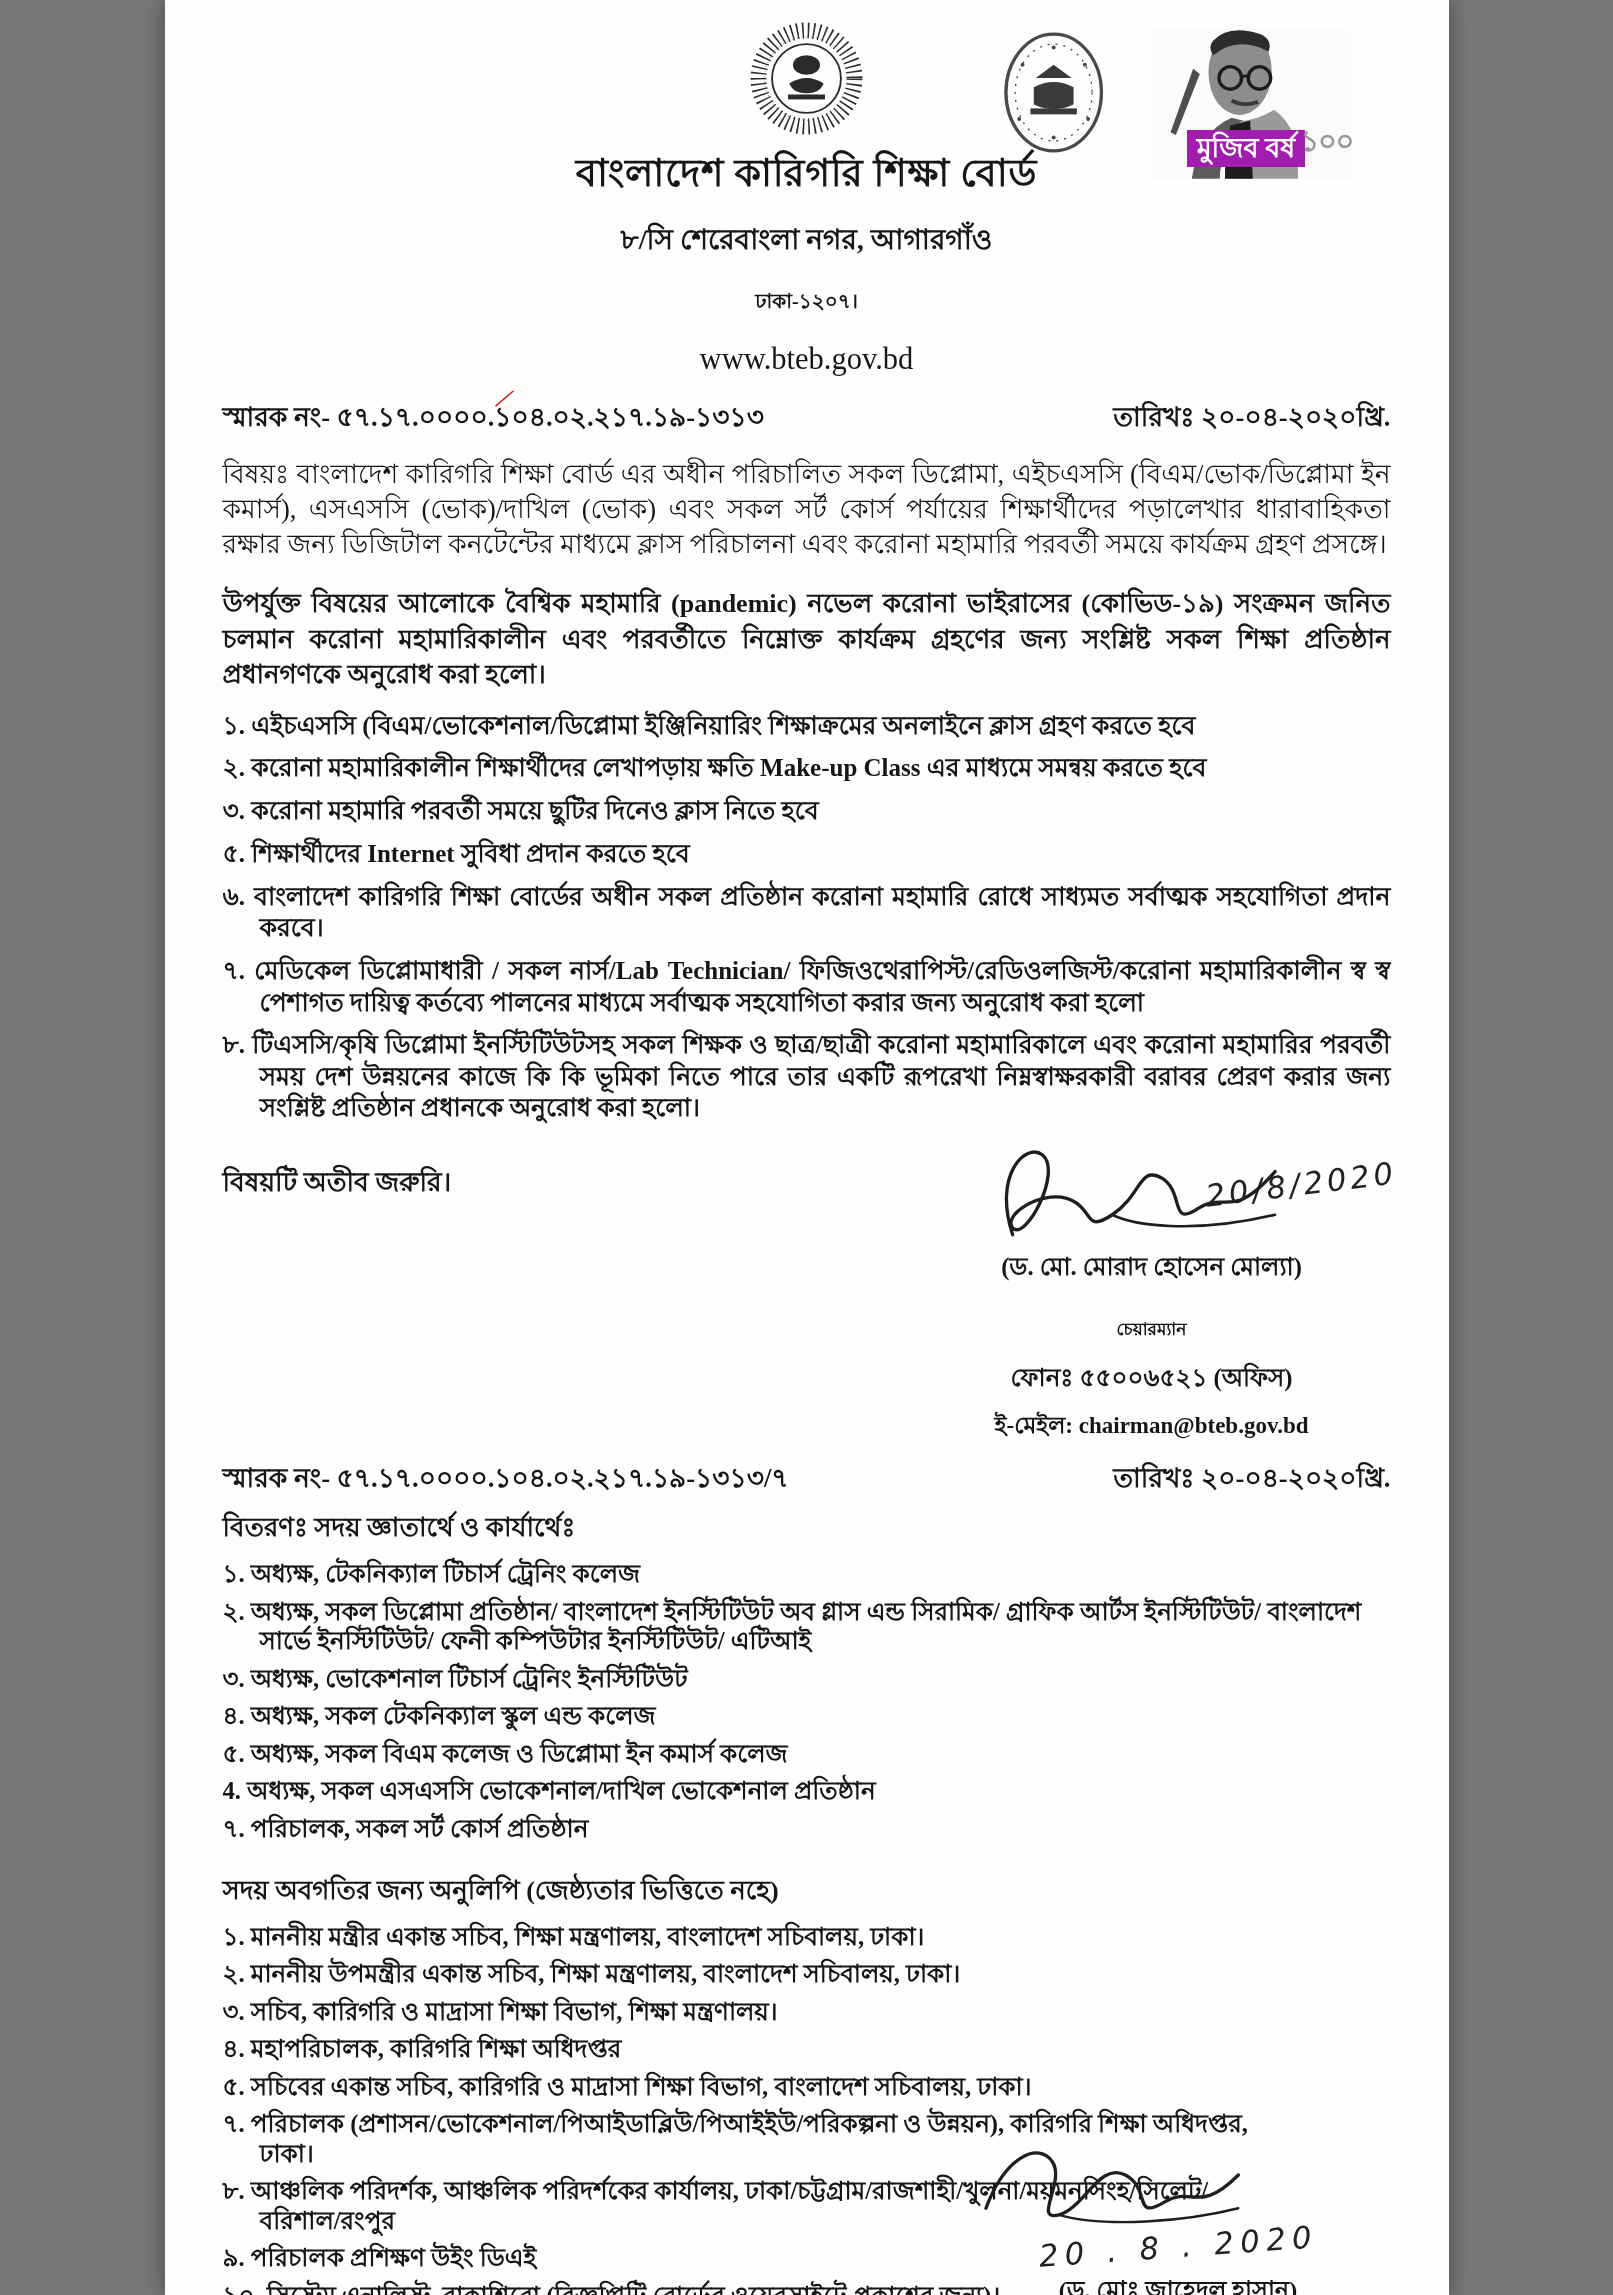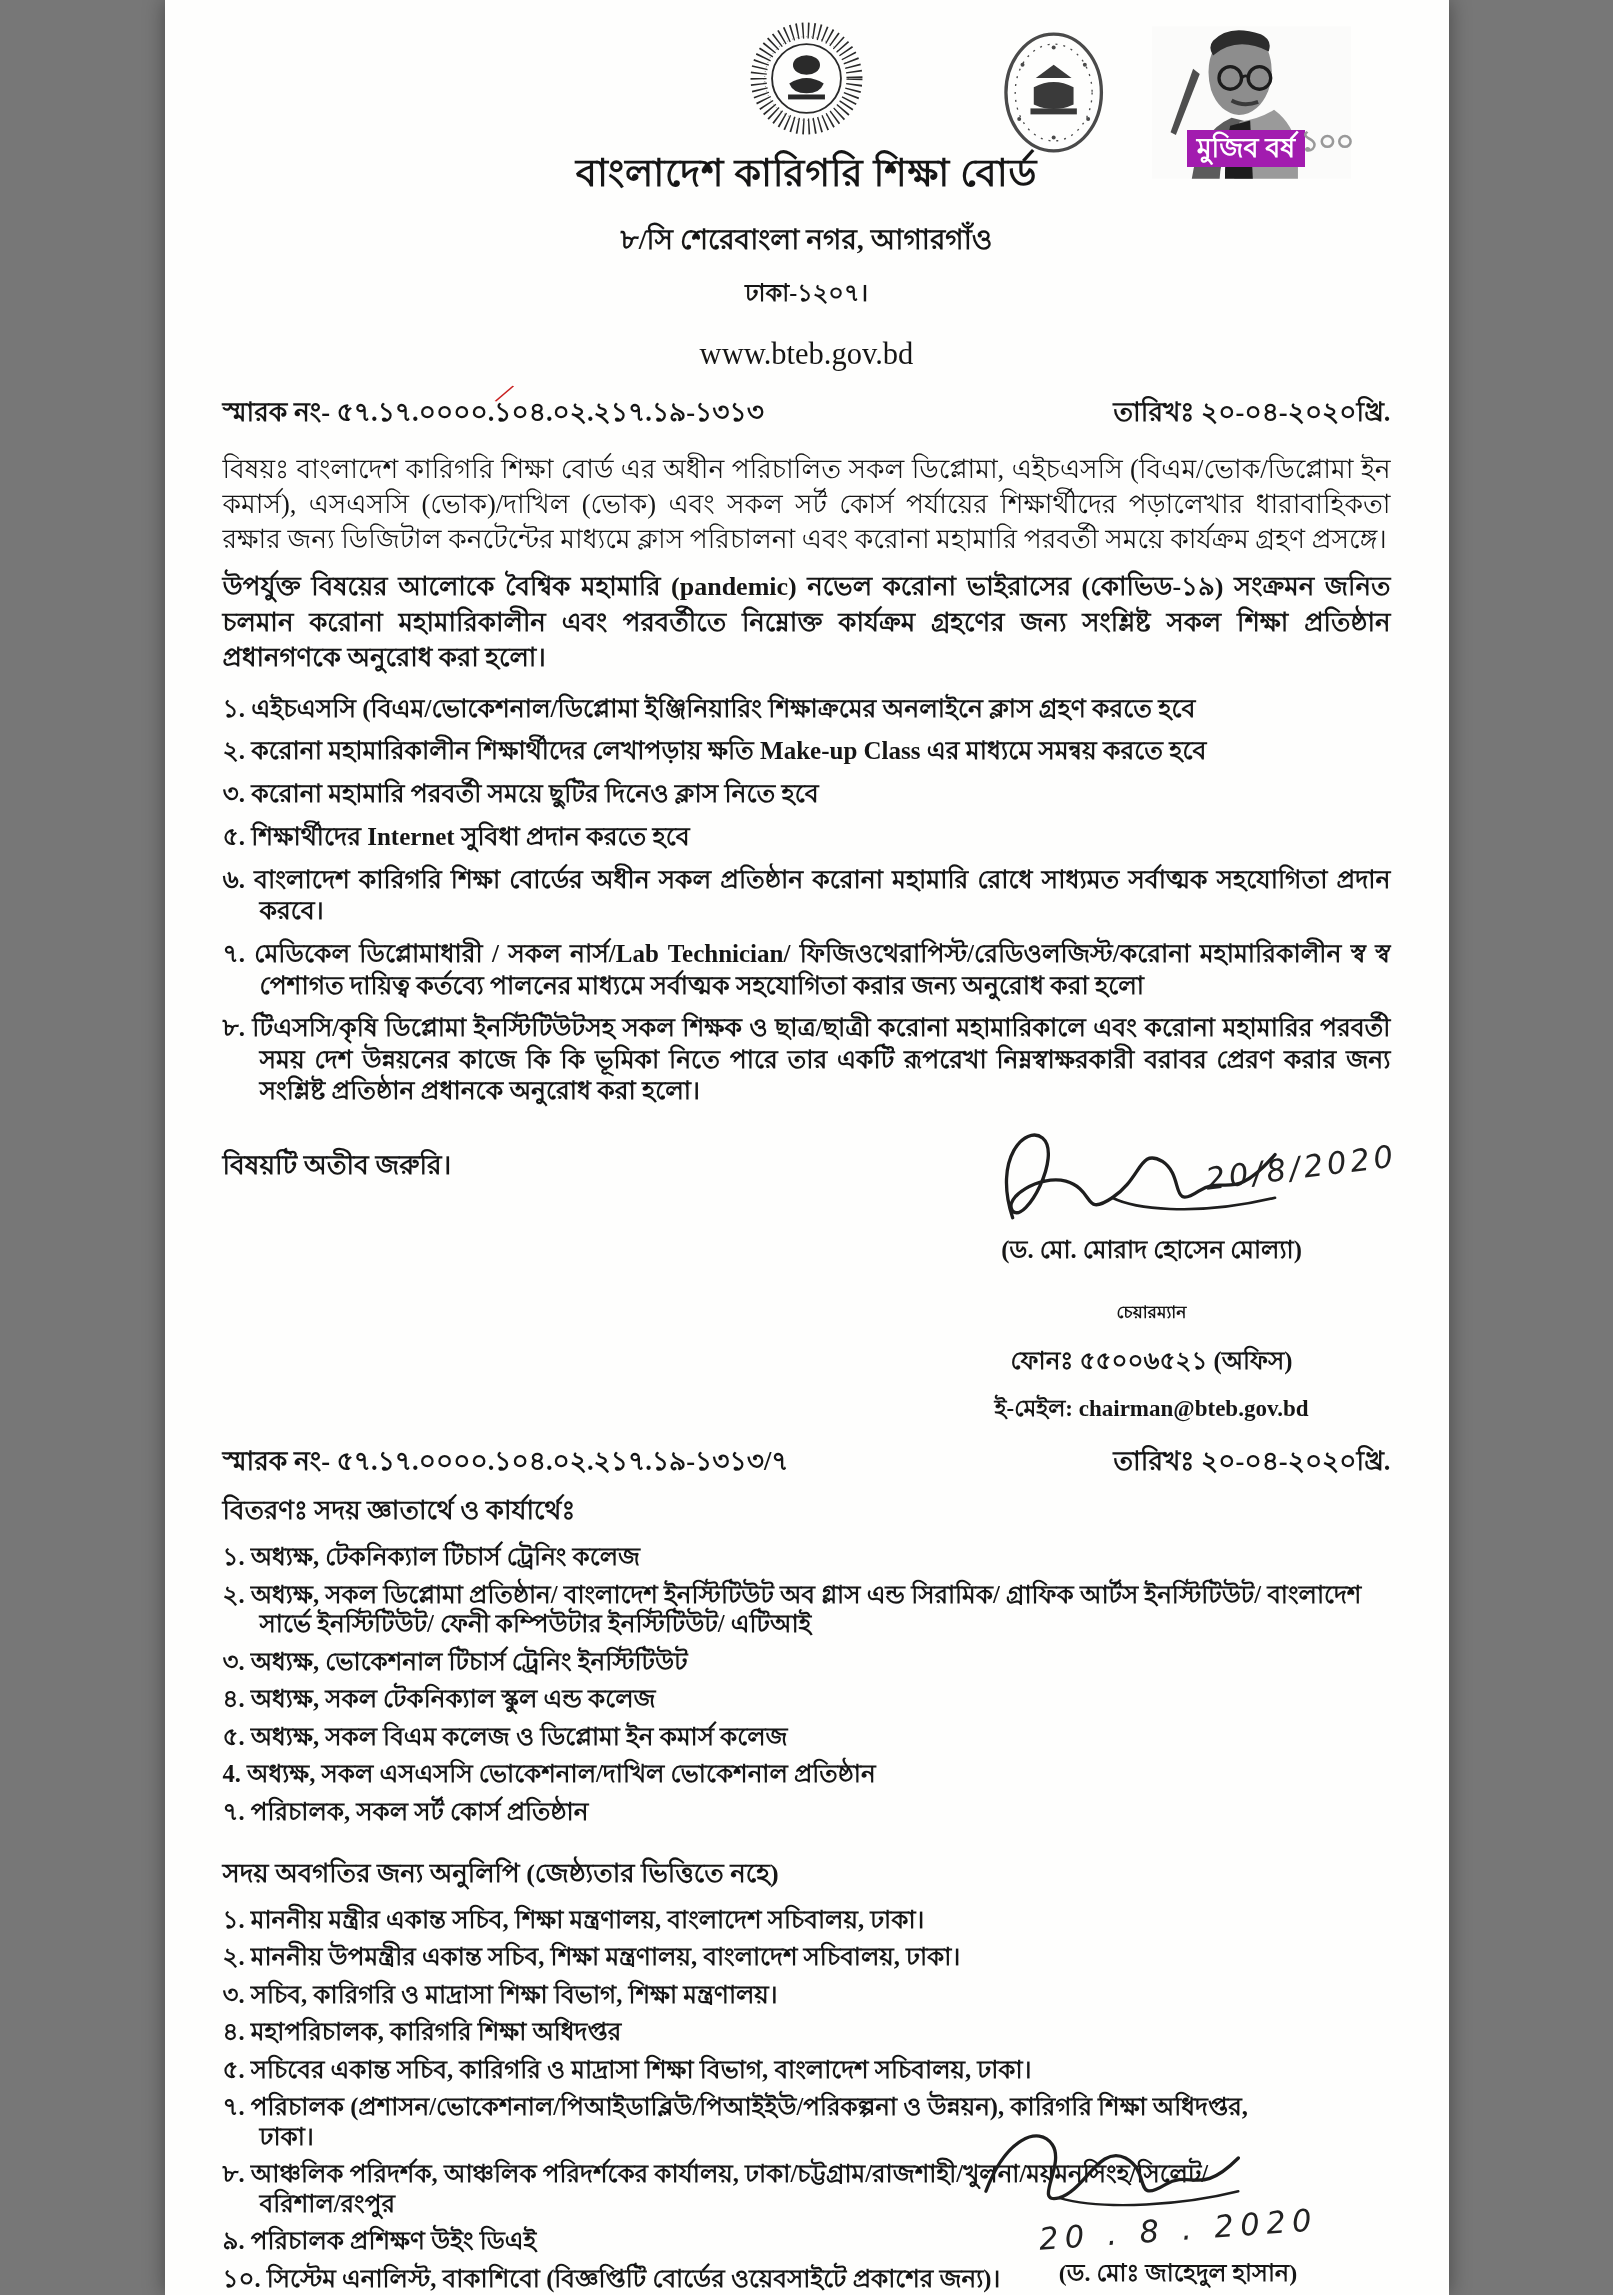--- a/index.html
+++ b/index.html
@@ -13,21 +13,21 @@
     overflow:hidden;
     box-shadow:0 0 20px rgba(0,0,0,.4);
   }
   .content{padding:9.3px 58px 0 58px;}
 
   
   .header{position:relative;text-align:center;padding-top:8px;}
   .seal-wrap{display:flex;justify-content:center;}
   .org-title{font-size:38px;font-weight:700;letter-spacing:0.7px;margin-top:2.7px;}
   .addr{font-size:28px;font-weight:600;margin-top:10.6px;}
-  .addr2{font-size:24px;font-weight:600;margin-top:9px;}
+  .addr2{font-size:20px;font-weight:600;margin-top:21px;}
   .site{font-size:30.5px;font-weight:400;margin-top:23px;font-family:"Liberation Serif",serif;}
   .right-logos{position:absolute;top:17px;right:40px;display:flex;align-items:flex-start;gap:40px;}
   .mujib-logo{position:relative;width:199px;height:153px;}
   .mujib-label{
     position:absolute;right:46px;bottom:12px;background:#a21caf;color:#fff;
     font-size:27px;font-weight:700;padding:4px 9.3px;line-height:1.1;text-align:center;
   }
   .mujib-100{
     position:absolute;right:-2.7px;bottom:12px;color:#999;font-size:29px;font-weight:700;
     letter-spacing:-1.3px;
@@ -35,21 +35,21 @@
 
   
   .memo-row{display:flex;justify-content:space-between;align-items:baseline;
     font-size:26.5px;font-weight:600;margin-top:20px;}
   .memo-num{position:relative;}
   .red-slash{position:absolute;left:279px;top:-14.6px;color:#c81f1f;font-style:normal;
     font-size:29px;transform:rotate(14deg);font-weight:700;}
 
   
   .subject{font-size:26.5px;font-weight:400;line-height:1.32;margin-top:16px;text-align:justify;}
-  .intro{font-size:26px;font-weight:600;line-height:1.36;margin-top:13px;text-align:justify;}
+  .intro{font-size:26px;font-weight:600;line-height:1.36;margin-top:25px;text-align:justify;}
   .directives{margin-top:17px;}
   .directives .list-item{
     font-size:25px;font-weight:600;line-height:1.26;margin-bottom:11.3px;
     padding-left:37px;text-indent:-37px;text-align:justify;
   }
 
   
   .sign-row{display:flex;justify-content:space-between;margin-top:4px;}
   .urgent{font-size:26.5px;font-weight:700;padding-top:26.5px;}
   .chairman-block{width:478px;text-align:center;font-weight:600;}

